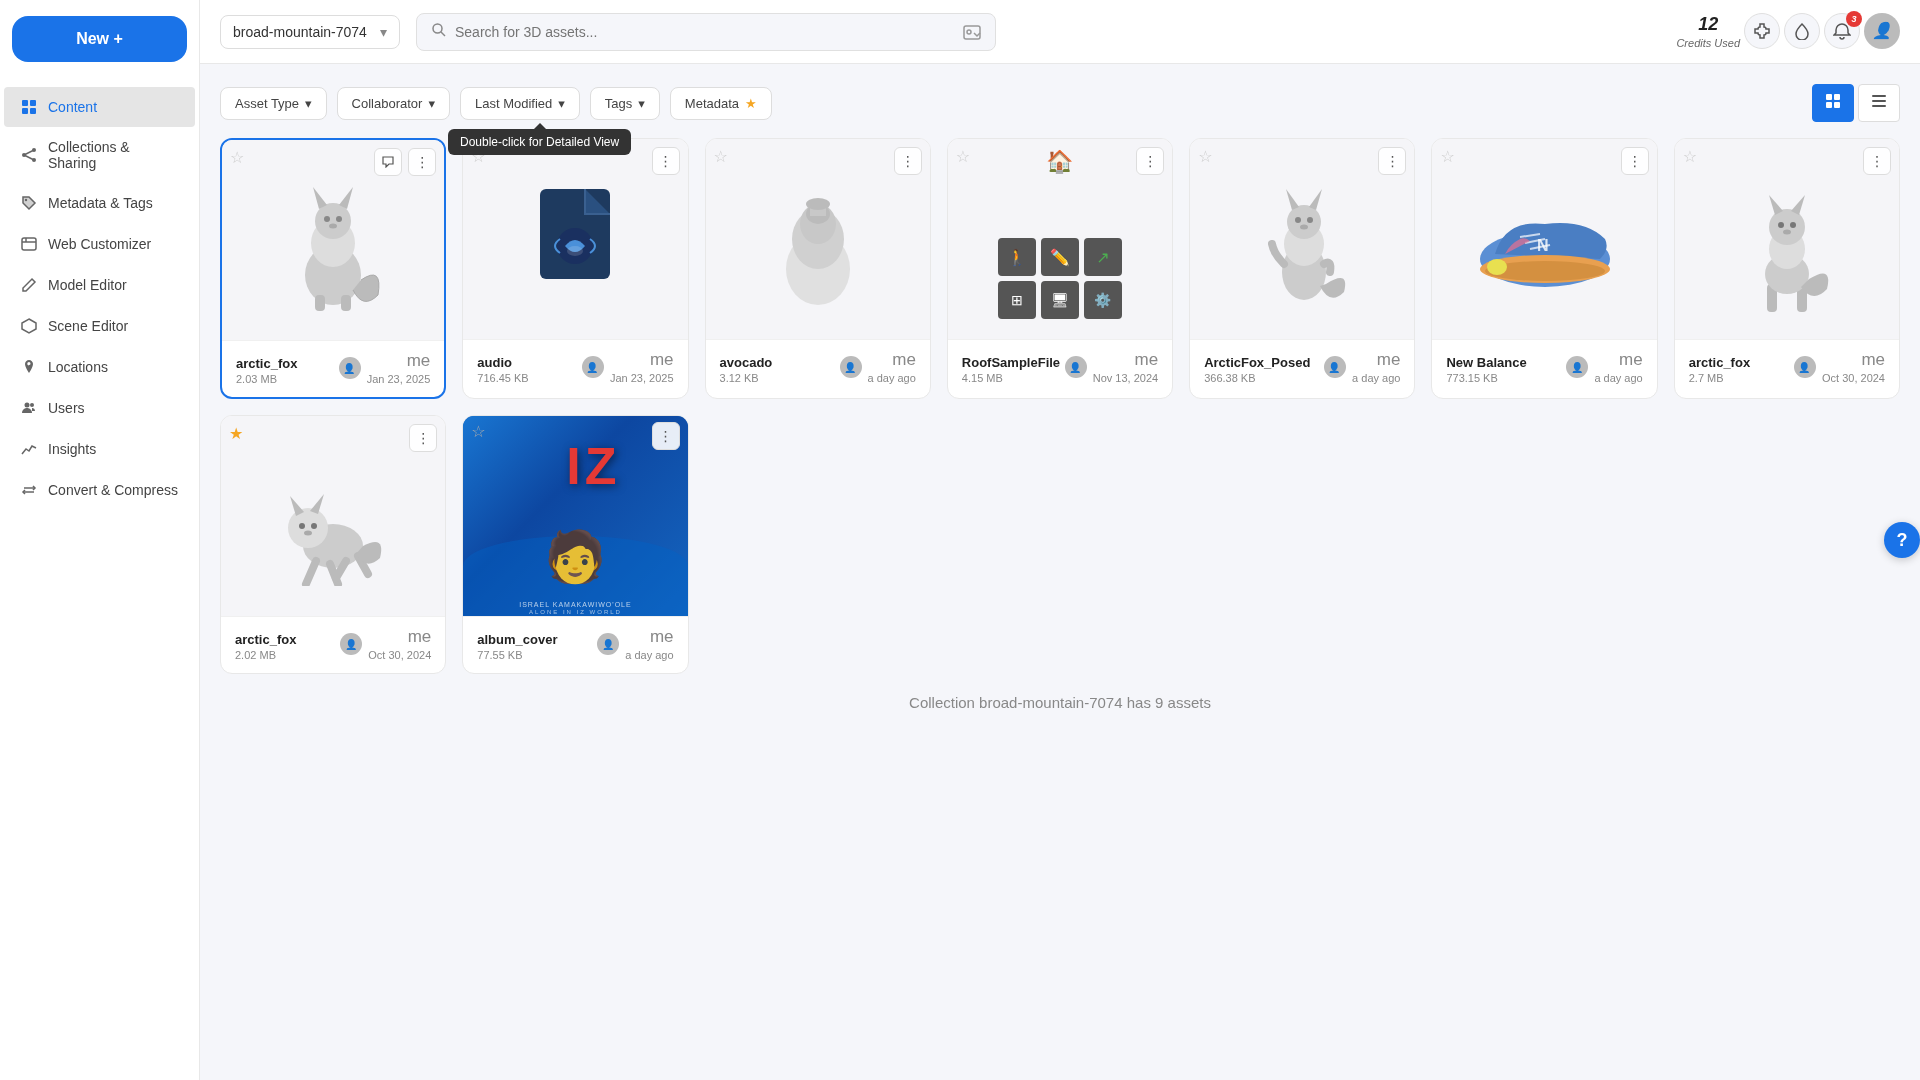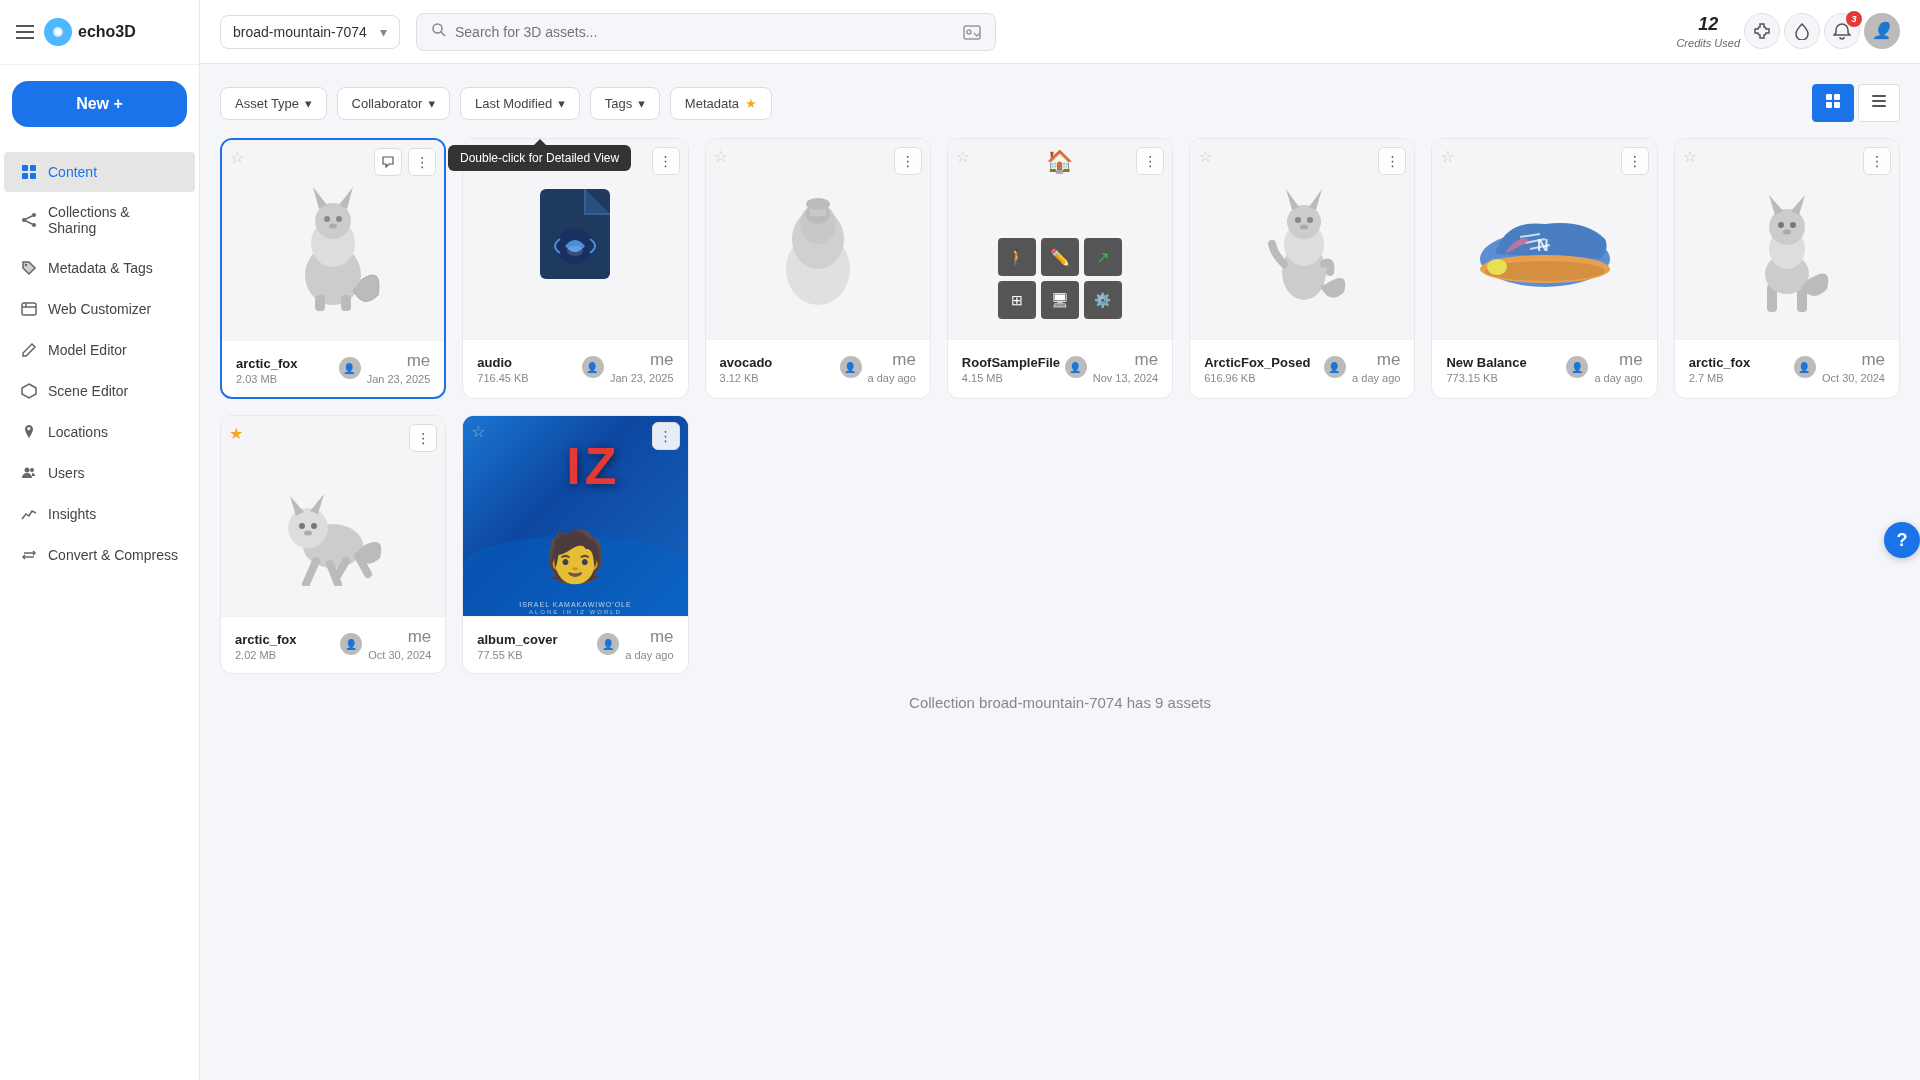--- a/index.html
+++ b/index.html
@@ -45,21 +45,21 @@
 
     
     .toolbar { display: flex; align-items: center; gap: 10px; margin-bottom: 16px; flex-wrap: wrap; position: relative; }
     .filter-btn { display: flex; align-items: center; gap: 6px; padding: 8px 14px; border: 1px solid #ddd; border-radius: 8px; background: #fff; font-size: 13px; cursor: pointer; color: #444; }
     .fav-btn { display: flex; align-items: center; gap: 6px; padding: 8px 14px; border: 1px solid #ddd; border-radius: 8px; background: #fff; font-size: 13px; cursor: pointer; color: #444; }
     .view-toggle { display: flex; margin-left: auto; gap: 4px; }
     .view-btn { padding: 8px 12px; border: 1px solid #ddd; background: #fff; cursor: pointer; font-size: 16px; border-radius: 4px; color: #555; }
     .view-btn.active { background: #1a73e8; color: white; border-color: #1a73e8; }
 
     
-    .tooltip { position: absolute; top: 61px; left: 228px; background: #333; color: #fff; font-size: 12px; padding: 6px 12px; border-radius: 6px; white-space: nowrap; z-index: 100; pointer-events: none; }
+    .tooltip { position: absolute; top: 45px; left: 228px; background: #333; color: #fff; font-size: 12px; padding: 6px 12px; border-radius: 6px; white-space: nowrap; z-index: 100; pointer-events: none; }
     .tooltip::before { content: ''; position: absolute; top: -6px; left: 50%; transform: translateX(-50%); border: 6px solid transparent; border-bottom-color: #333; border-top: none; }
 
     
     .asset-grid { display: grid; grid-template-columns: repeat(auto-fill, minmax(220px, 1fr)); gap: 16px; }
 
     .asset-card { background: #fff; border-radius: 12px; border: 1px solid #e8e8e8; overflow: hidden; cursor: pointer; transition: box-shadow 0.2s; position: relative; }
     .asset-card.selected { border: 2px solid #1a73e8; }
 
     .card-thumb { height: 200px; display: flex; align-items: center; justify-content: center; background: #f9f9fb; position: relative; overflow: hidden; }
     .card-overlay { position: absolute; top: 8px; left: 8px; right: 8px; display: flex; justify-content: space-between; align-items: flex-start; }
@@ -84,36 +84,20 @@
 
     
     .content-area::-webkit-scrollbar { width: 6px; }
     .content-area::-webkit-scrollbar-track { background: #f0f0f0; }
     .content-area::-webkit-scrollbar-thumb { background: #ccc; border-radius: 3px; }
   </style>
 </head>
 <body>
 
 <div class="sidebar">
-  <div class="sidebar-header">
-    <div class="hamburger">
-      <span></span>
-        <span></span>
-        <span></span>
-    </div>
-    <div class="logo">
-      <div class="logo-circle">
-        <svg viewBox="0 0 16 16">
-            <circle cx="8" cy="8" r="5" fill="white" opacity="0.7"></circle>
-            <circle cx="8" cy="8" r="3" fill="white"></circle>
-          </svg>
-      </div>
-      <span class="logo-text">echo3D</span>
-    </div>
-  </div>
 
   <button class="new-btn">New +</button>
 
   <nav class="nav-items">
     <div class="nav-item active">
       <span class="nav-icon">
         <svg width="16" height="16" viewBox="0 0 16 16" fill="currentColor">
             <rect x="1" y="1" width="6" height="6" rx="1"></rect>
             <rect x="9" y="1" width="6" height="6" rx="1"></rect>
             <rect x="1" y="9" width="6" height="6" rx="1"></rect>
@@ -481,21 +465,21 @@
           <div class="card-overlay">
             <span class="star-btn">☆</span>
             <div class="card-actions">
               <div class="card-action-btn">⋮</div>
             </div>
           </div>
         </div>
         <div class="card-info">
           <div>
             <div class="card-name">ArcticFox_Posed</div>
-            <div class="card-size">616.96 KB</div>
+            <div class="card-size">366.38 KB</div>
           </div>
           <div class="card-meta">
             <div class="card-user-avatar">👤</div>
             <div class="card-meta-inner">
               <span class="card-user">me</span>
               <span class="card-date">a day ago</span>
             </div>
           </div>
         </div>
       </div>

